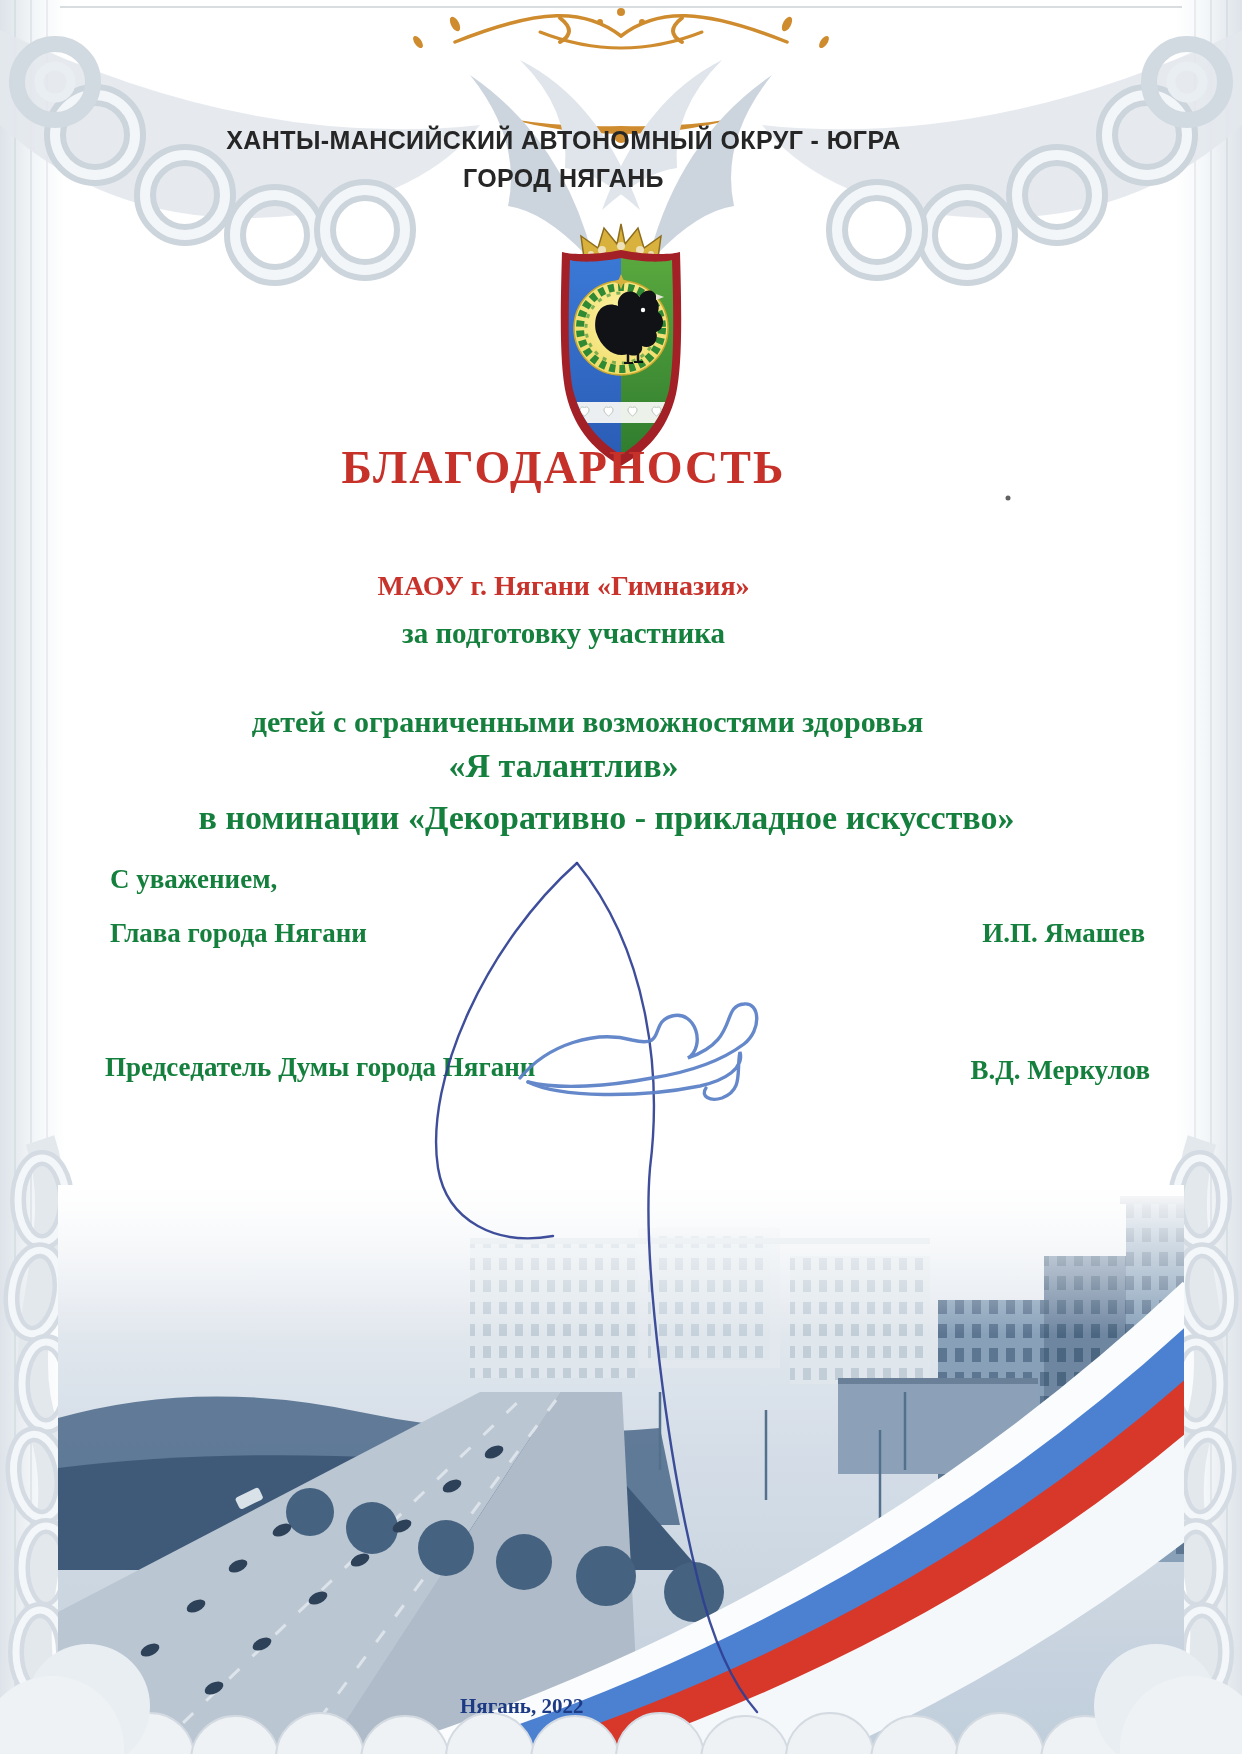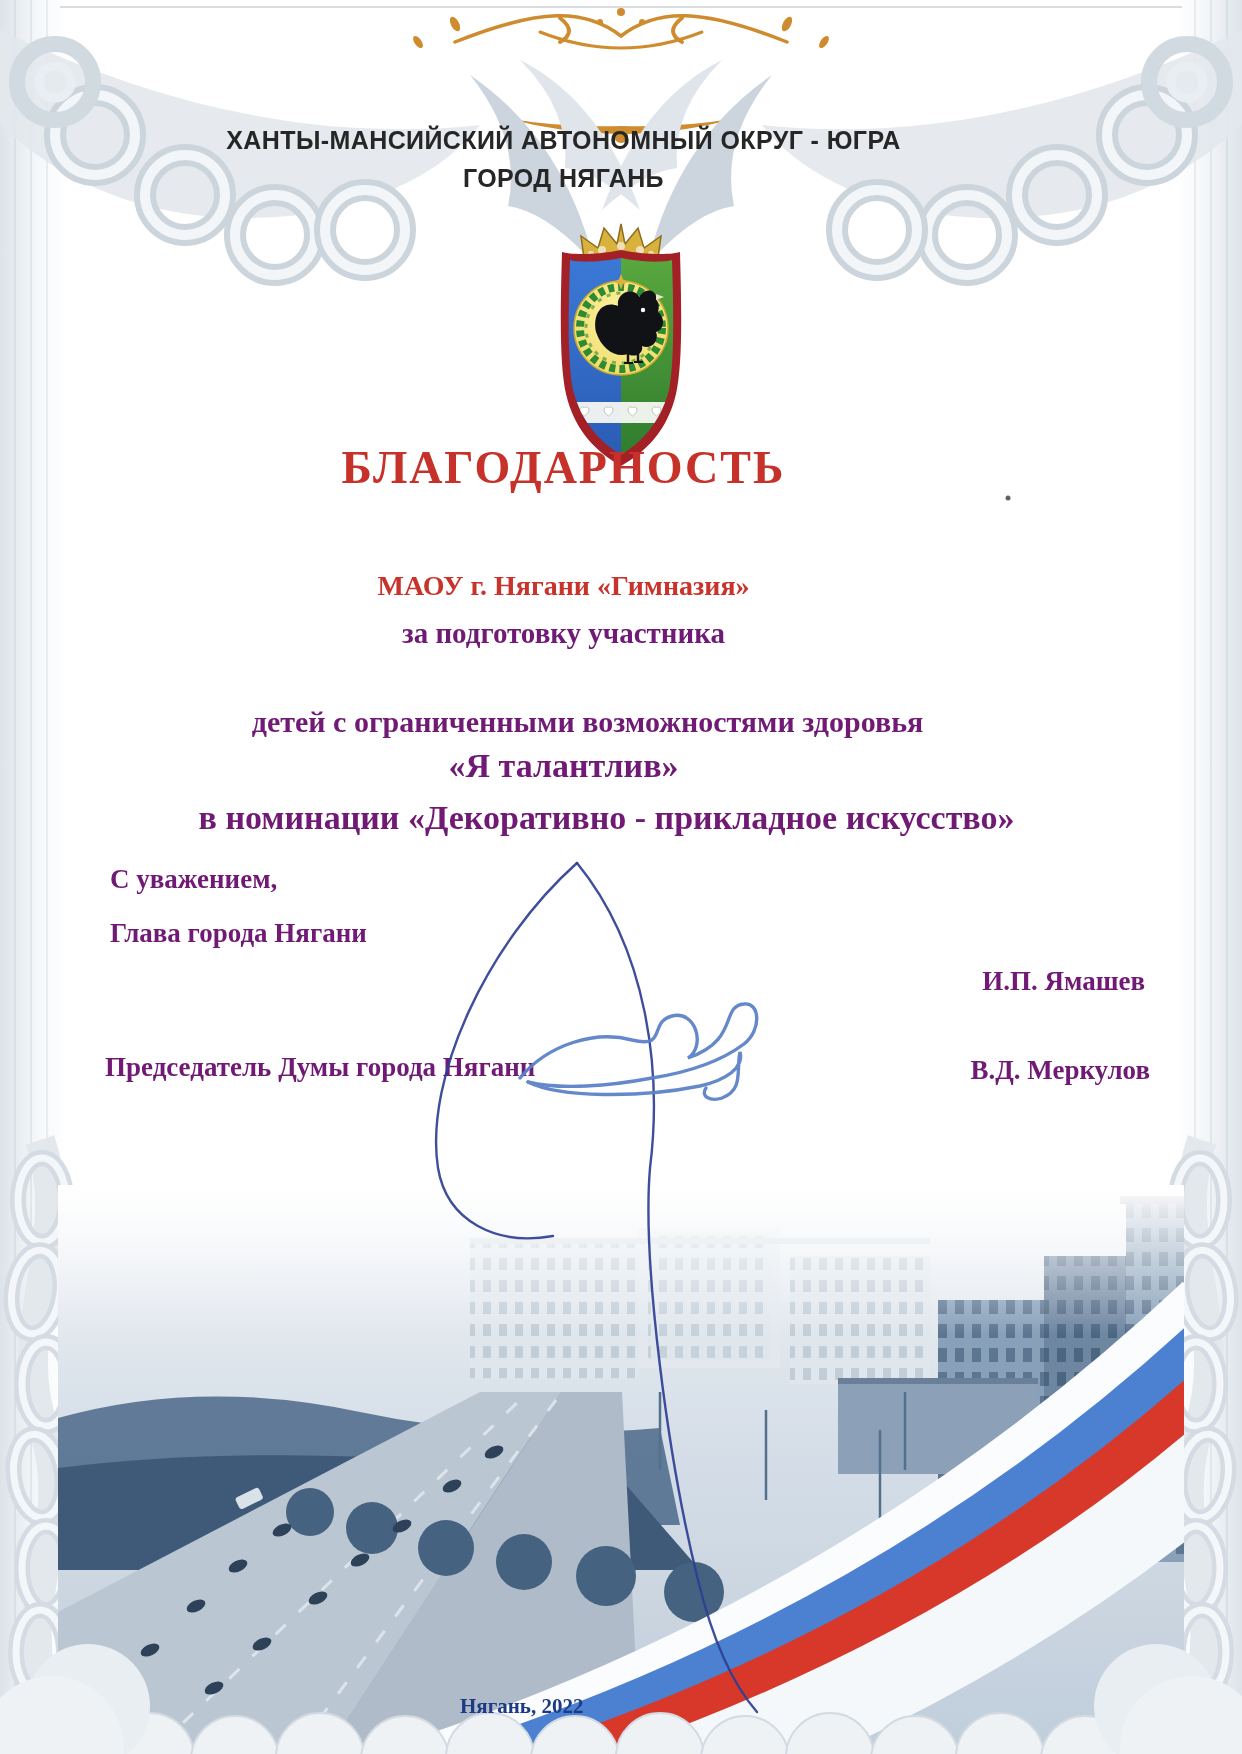--- a/index.html
+++ b/index.html
@@ -8,21 +8,21 @@
     background:#ffffff;overflow:hidden;
     font-family:"Liberation Serif","DejaVu Serif",serif;
   }
   .bg,.sig-overlay{position:absolute;left:0;top:0;width:1242px;height:1754px;pointer-events:none;}
   .txt{position:absolute;white-space:nowrap;}
   .center{left:0;width:1127px;text-align:center;}
   .header-line{font-family:"Liberation Sans","DejaVu Sans",sans-serif;font-weight:bold;color:#262626;font-size:25px;letter-spacing:.4px;}
   .t-title{font-size:46px;font-weight:bold;color:#c63129;letter-spacing:2px;}
   .t-recipient{font-size:36px;font-weight:bold;color:#c8332c;}
   .t-org{font-size:28px;font-weight:bold;color:#c8332c;}
-  .t-navy{font-weight:bold;color:#701a75;}
+  .t-navy{font-weight:bold;color:#15803d;}
   .fs29{font-size:29px;} .fs30{font-size:30px;} .fs34{font-size:34px;} .fs27{font-size:27px;}
   .t-footer{font-size:21px;font-weight:bold;color:#1d3a84;}
 </style>
 </head>
 <body>
 
 <div class="page">
 
   <svg class="bg" viewBox="0 0 1242 1754" aria-hidden="true">
     <defs>
@@ -302,21 +302,21 @@
   <div class="txt center t-org" style="top:570px;">МАОУ г. Нягани «Гимназия»</div>
 
   <div class="txt center t-navy fs29" style="top:617px;">за подготовку участника</div>
   <div class="txt center t-navy fs30" style="top:705px;padding-left:24px;">детей с ограниченными возможностями здоровья</div>
   <div class="txt center t-navy fs34" style="top:747px;">«Я талантлив»</div>
   <div class="txt center t-navy fs34" style="top:799px;padding-left:43px;">в номинации «Декоративно - прикладное искусство»</div>
 
   <div class="txt t-navy fs27" style="left:110px;top:864px;">С уважением,</div>
 
   <div class="txt t-navy fs27" style="left:110px;top:918px;">Глава города Нягани</div>
-  <div class="txt t-navy fs27" style="right:97px;top:966px;text-align:center;margin-left:12px;">И.П. Ямашев</div>
+  <div class="txt t-navy fs27" style="right:97px;top:918px;text-align:center;margin-left:12px;">И.П. Ямашев</div>
 
   <div class="txt t-navy fs27" style="left:105px;top:1052px;">Председатель Думы города Нягани</div>
   <div class="txt t-navy fs27" style="right:92px;top:1055px;text-align:right;">В.Д. Меркулов</div>
 
   <div class="txt t-footer" style="left:460px;top:1694px;">Нягань, 2022</div>
 
   <svg class="sig-overlay" viewBox="0 0 1242 1754" aria-hidden="true">
     <g fill="none" stroke-linecap="round">
       <path d="M 577 863 C 488 942 424 1078 438 1168 C 447 1222 497 1246 553 1236" stroke="#2e3f93" stroke-width="2.4" opacity="0.92"></path>
       <path d="M 577 863 C 648 950 662 1072 650 1168 C 642 1262 668 1460 698 1580 C 714 1646 736 1688 757 1712" stroke="#2e3f93" stroke-width="2.4" opacity="0.92"></path>

